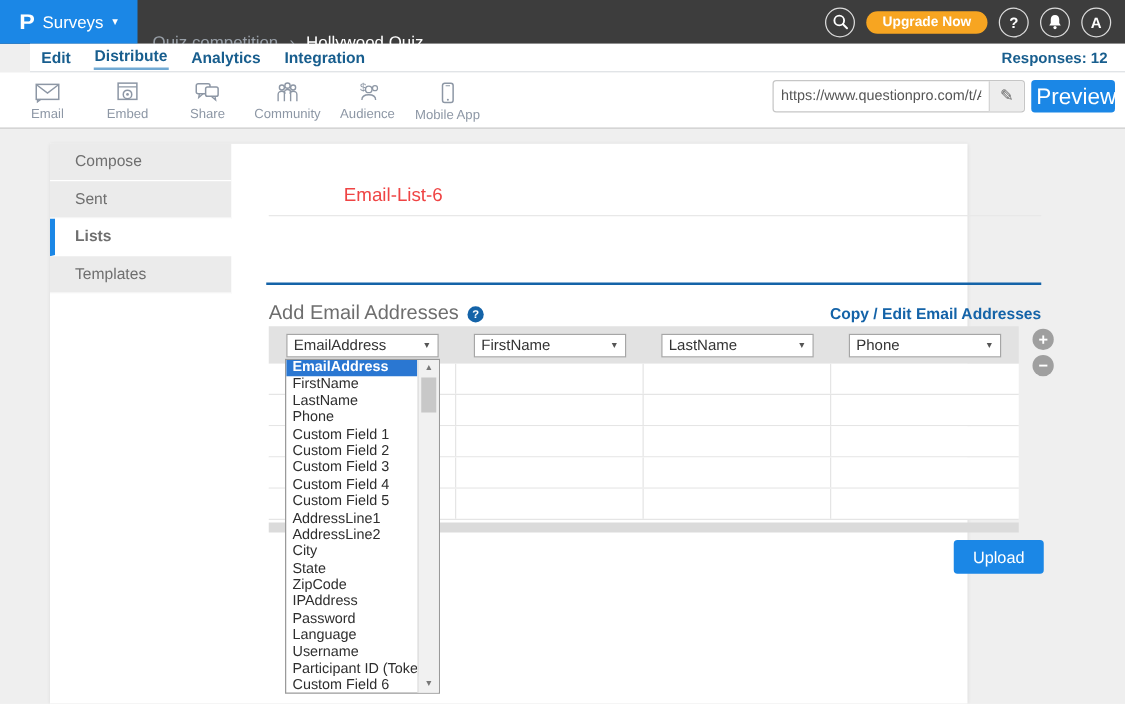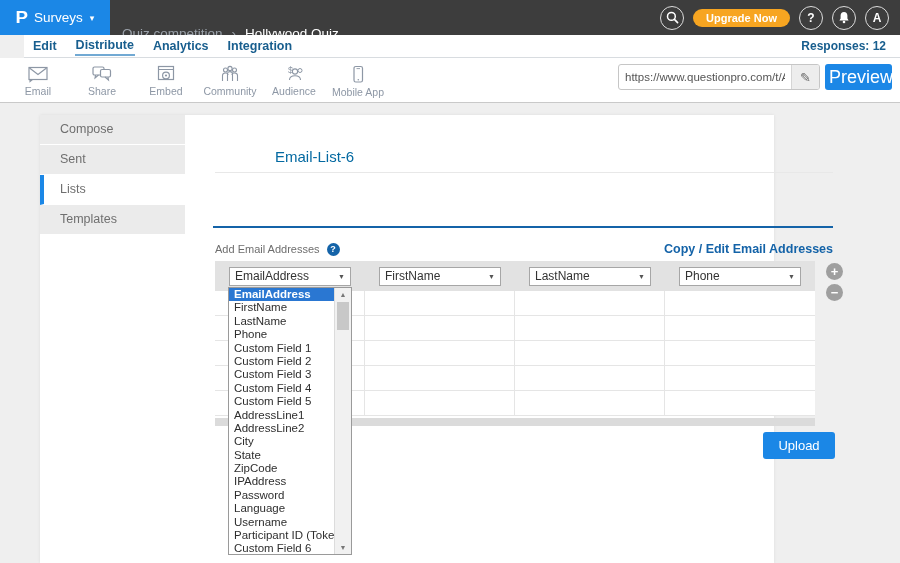--- a/index.html
+++ b/index.html
@@ -54,32 +54,32 @@
     display:flex; align-items:center; justify-content:center; gap:5px; cursor:pointer;
     font-family:inherit; }
 
   
   .panel { position:absolute; left:40px; top:115px; width:734px; height:448px; background:#fff;
     box-shadow:0 0 3px rgba(0,0,0,0.08); }
 
   .sidebar { position:absolute; left:0; top:0; width:145px; }
   .side-item { height:30px; line-height:29px; background:#ebebeb; border-bottom:1px solid #fff;
     color:#6f6f6f; font-size:12.5px; padding-left:20px; cursor:pointer; }
-  .side-item.active { background:#fff; border-left:4px solid #1b87e6; padding-left:16px; }
-
-  .list-title { position:absolute; left:235px; top:33px; font-size:15px; color:#0369a1; }
+  .side-item.active { background:#fff; border-left:4px solid #1b87e6; padding-left:16px;font-weight:bold; }
+
+  .list-title { position:absolute; left:235px; top:33px; font-size:15px; color:#ef4444; }
   .title-divider { position:absolute; left:175px; top:57px; width:618px; height:1px; background:#e8e8e8; }
 
   .tabs { position:absolute; left:173px; top:87px; display:flex; align-items:flex-end; height:24px; }
   .tab { font-size:12.5px; font-weight:bold; color:#1463a8; padding:5px 11px; cursor:pointer; }
   .tab.active { background:#1463a8; color:#fff; }
   .tab-underline { position:absolute; left:173px; top:111px; width:620px; height:2px; background:#1463a8; }
 
   .section-row { position:absolute; left:175px; top:127px; width:618px; display:flex; align-items:center; }
-  .section-heading { font-size:11px; color:#6e6e6e;text-align:center; }
+  .section-heading { font-size:16px; color:#6e6e6e;text-align:center; }
   .help-circle { width:13px; height:13px; border-radius:50%; background:#1463a8; color:#fff;
     font-size:9px; font-weight:bold; display:inline-flex; align-items:center; justify-content:center;
     margin-left:7px; cursor:pointer; }
   .copy-link { margin-left:auto; font-size:12.5px; font-weight:bold; color:#1463a8; cursor:pointer; }
 
   
   .map-table { position:absolute; left:175px; top:146px; width:600px; }
   .map-header { height:30px; background:#e2e2e2; display:flex; }
   .map-col { width:150px; display:flex; align-items:center; justify-content:center; }
   .sel { width:122px; height:19px; background:#fff; border:1px solid #a6a6a6; display:flex;
@@ -163,36 +163,36 @@
 <div class="toolbar">
   <div class="tool-item" style="margin-left:6px;">
     <svg width="22" height="18" viewBox="0 0 22 18">
       <rect x="2" y="2.5" width="18" height="12" fill="none" stroke="#8d97a5" stroke-width="1.2"></rect>
       <path d="M2.5 3 L11 9.5 L19.5 3" fill="none" stroke="#8d97a5" stroke-width="1.2"></path>
       <path d="M3 14.5 L3 16.5 L5.5 14.5" fill="none" stroke="#8d97a5" stroke-width="1.1"></path>
     </svg>
     <span class="tool-label">Email</span>
   </div>
   <div class="tool-item">
+    <svg width="20" height="18" viewBox="0 0 20 18">
+      <rect x="2.5" y="1.5" width="15" height="13" fill="none" stroke="#8d97a5" stroke-width="1.2"></rect>
+      <line x1="2.5" y1="4.5" x2="17.5" y2="4.5" stroke="#8d97a5" stroke-width="1"></line>
+      <circle cx="10" cy="10.5" r="3.4" fill="none" stroke="#8d97a5" stroke-width="1.2"></circle>
+      <circle cx="10" cy="10.5" r="1.1" fill="#8d97a5"></circle>
+    </svg>
+    <span class="tool-label">Embed</span>
+  </div>
+  <div class="tool-item">
     <svg width="22" height="18" viewBox="0 0 22 18">
       <rect x="2" y="2" width="11" height="8" rx="1.5" fill="none" stroke="#8d97a5" stroke-width="1.2"></rect>
       <path d="M4.5 10 L4 13 L7.5 10" fill="none" stroke="#8d97a5" stroke-width="1.1"></path>
       <rect x="9.5" y="4.5" width="10" height="7.5" rx="1.5" fill="#fff" stroke="#8d97a5" stroke-width="1.2"></rect>
       <path d="M17 12 L17.5 15 L14 12" fill="none" stroke="#8d97a5" stroke-width="1.1"></path>
     </svg>
     <span class="tool-label">Share</span>
-  </div>
-  <div class="tool-item">
-    <svg width="20" height="18" viewBox="0 0 20 18">
-      <rect x="2.5" y="1.5" width="15" height="13" fill="none" stroke="#8d97a5" stroke-width="1.2"></rect>
-      <line x1="2.5" y1="4.5" x2="17.5" y2="4.5" stroke="#8d97a5" stroke-width="1"></line>
-      <circle cx="10" cy="10.5" r="3.4" fill="none" stroke="#8d97a5" stroke-width="1.2"></circle>
-      <circle cx="10" cy="10.5" r="1.1" fill="#8d97a5"></circle>
-    </svg>
-    <span class="tool-label">Embed</span>
   </div>
   <div class="tool-item">
     <svg width="22" height="18" viewBox="0 0 22 18">
       <circle cx="6.5" cy="5" r="2" fill="none" stroke="#8d97a5" stroke-width="1.1"></circle>
       <circle cx="15.5" cy="5" r="2" fill="none" stroke="#8d97a5" stroke-width="1.1"></circle>
       <circle cx="11" cy="3.5" r="2.1" fill="#fff" stroke="#8d97a5" stroke-width="1.1"></circle>
       <path d="M3.5 16 L3.5 10.5 C3.5 9 5 8 6.5 8 C8 8 9 9 9 10" fill="none" stroke="#8d97a5" stroke-width="1.1"></path>
       <path d="M18.5 16 L18.5 10.5 C18.5 9 17 8 15.5 8 C14 8 13 9 13 10" fill="none" stroke="#8d97a5" stroke-width="1.1"></path>
       <path d="M8.5 16 L8.5 8.8 C8.5 7.3 9.7 6.6 11 6.6 C12.3 6.6 13.5 7.3 13.5 8.8 L13.5 16" fill="none" stroke="#8d97a5" stroke-width="1.1"></path>
     </svg>

